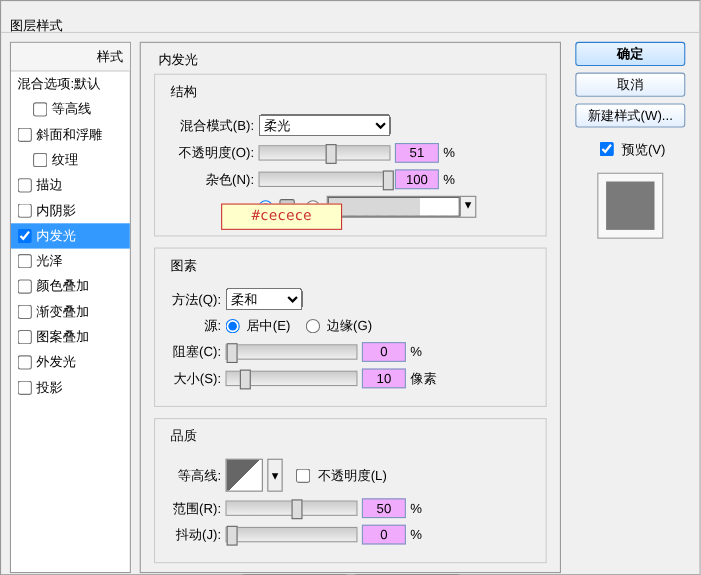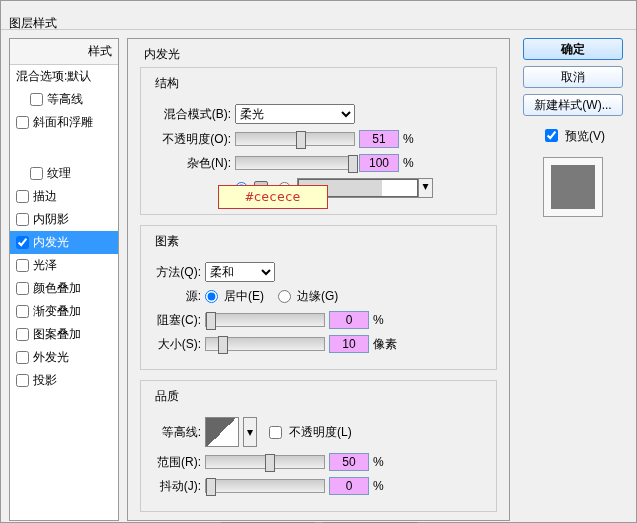--- a/index.html
+++ b/index.html
@@ -22,21 +22,21 @@
 .lbl { width: 80px; text-align: right; }
 .lbl2 { width: 50px; text-align: right; }
 select { height: 20px; font-size: 12px; }
 .slider { width: 120px; height: 14px; background: linear-gradient(#ccc,#eee); border: 1px solid #999; position: relative; }
 .slider::after { content:''; position:absolute; top:-2px; width:8px; height:16px; background:#ddd; border:1px solid #666; }
 .s51::after { left: 51%; } .s100::after { left: 95%; } .s0::after { left: 0; } .s10::after { left: 10%; } .s50::after { left: 50%; }
 .numbox { width: 40px; height: 18px; border: 1px solid #7a9ac0; text-align: center; background: #f0abfc; }
 .gradbox { width: 120px; height: 18px; border: 1px solid #666; background: linear-gradient(90deg, #d8d8d8 0%, #d8d8d8 70%, #fff 70%), repeating-conic-gradient(#ccc 0 25%, #fff 0 50%); background-size: 100% 100%, 12px 12px; }
 .gradbox-wrap { display:flex; align-items:center; border:1px solid #888; }
 .dd { width: 14px; height: 18px; border-left: 1px solid #888; text-align: center; }
-.callout { position: absolute; left: 217px; top: 184px; width: 110px; height: 24px; border: 1px solid #cc3333; background: #ffffcc; color: #cc3333; text-align: center; line-height: 22px; font-family: monospace; font-size: 13px; }
+.callout { position: absolute; left: 200px; top: 184px; width: 110px; height: 24px; border: 1px solid #cc3333; background: #ffffcc; color: #cc3333; text-align: center; line-height: 22px; font-family: monospace; font-size: 13px; }
 .contour { width: 34px; height: 30px; border: 1px solid #888; background: linear-gradient(135deg,#666 50%,#fff 50%); }
 .right-panel { width: 110px; display: flex; flex-direction: column; gap: 6px; align-items: center; }
 .btn { width: 100px; height: 22px; border: 1px solid #7a9ac0; border-radius: 3px; background: linear-gradient(#fff,#e3efff); cursor: pointer; }
 .btn.primary { border: 1px solid #2d7fd4; background: linear-gradient(#eaf4ff,#c8e4ff); color: #000; font-weight: bold; }
 .preview-chk { display:flex; align-items:flex-end; gap:4px; margin-top:4px; }
 .preview-box { width: 60px; height: 60px; border: 1px solid #999; background: #f8f8f8; display:flex; align-items:center; justify-content:center; margin-top:6px; }
 .pb-inner { width: 44px; height: 44px; background: #7a7a7a; }
 .btnrow { display:flex; gap:8px; justify-content:center; margin-top:6px; }
 .btn2 { padding: 2px 10px; border:1px solid #888; background: linear-gradient(#fff,#e5e5e5); cursor:pointer; }
 input[type=radio] { margin:0 2px 0 0; }
@@ -55,21 +55,21 @@
       <div class="left-item">混合选项:默认</div>
       <div id="style-list-container">
           <div class="left-item" style="padding-left: 20px;">
             <input type="checkbox" style="">
             <span>等高线</span>
           </div>
           <div class="left-item">
             <input type="checkbox" style="">
             <span>斜面和浮雕</span>
           </div>
-          <div class="left-item" style="padding-left: 20px; margin-top: 28px;">
+          <div class="left-item" style="padding-left: 20px;">
             <input type="checkbox" style="">
             <span>纹理</span>
           </div>
           <div class="left-item">
             <input type="checkbox" style="">
             <span>描边</span>
           </div>
           <div class="left-item">
             <input type="checkbox" style="">
             <span>内阴影</span>

